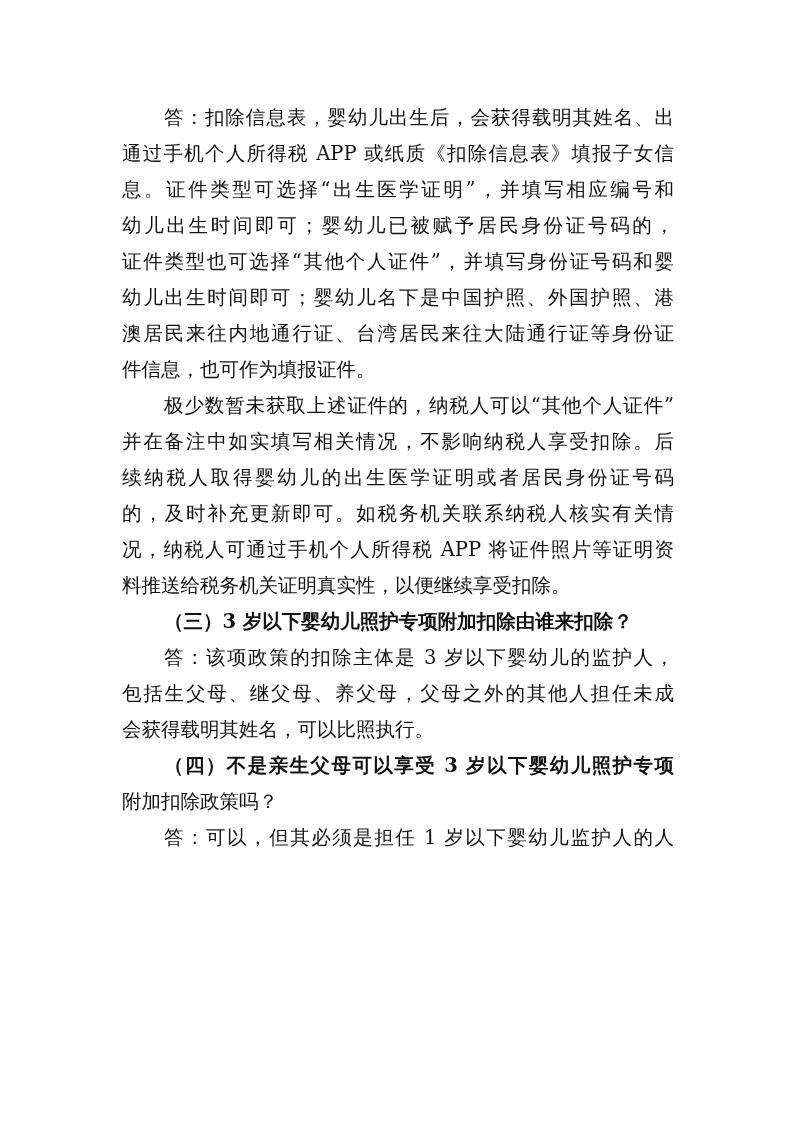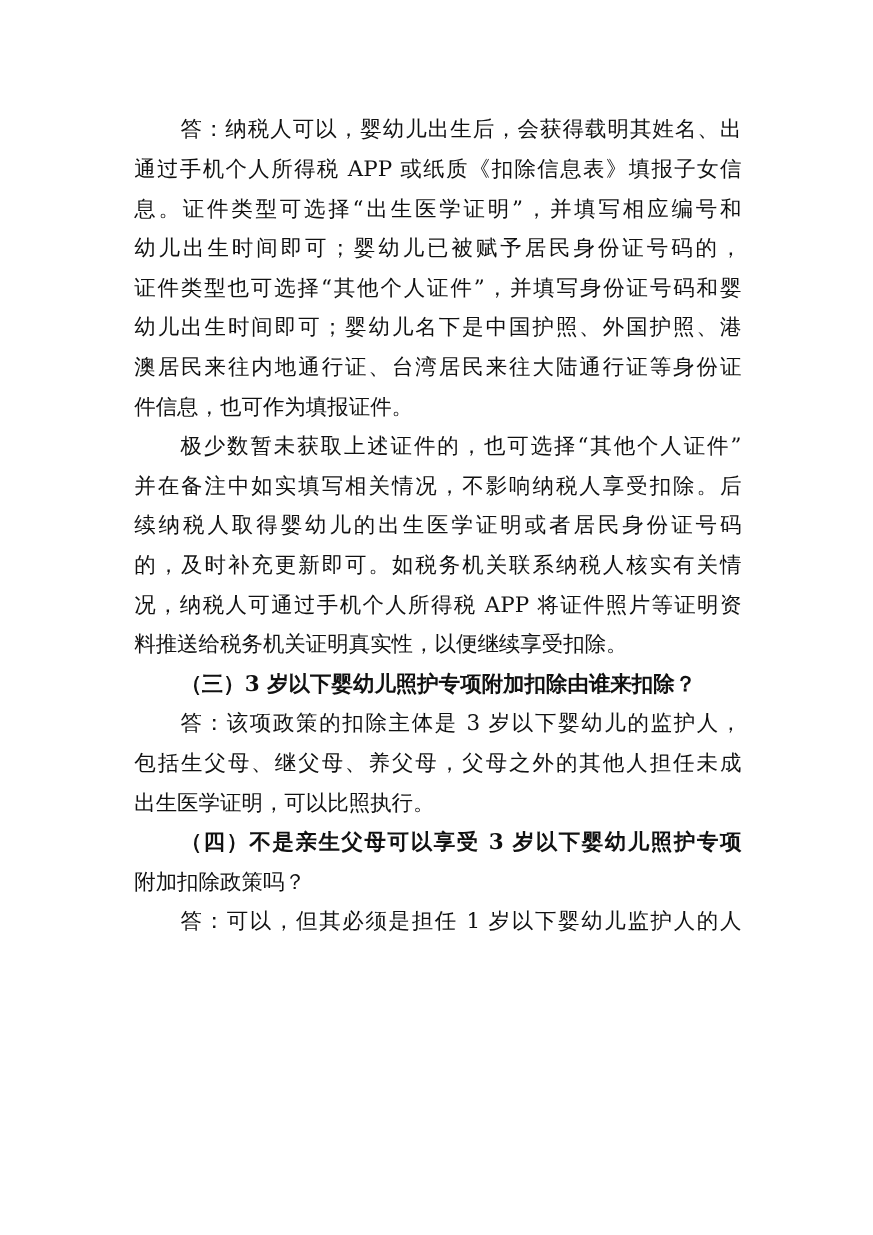--- a/index.html
+++ b/index.html
@@ -25,47 +25,47 @@
   .line.last { text-align-last: left; }
   .line.indent { padding-left: 42px; }
   .line.heading { padding-left: 42px; font-weight: bold; }
 </style>
 </head>
 <body>
 
 <div class="page">
 
   <div>
-    <span class="line indent">答：纳税人可以，婴幼儿出生后，会获得载明其姓名、出</span>
+    <span class="line indent">答：扣除信息表，婴幼儿出生后，会获得载明其姓名、出</span>
     <span class="line">通过手机个人所得税 APP 或纸质《扣除信息表》填报子女信</span>
     <span class="line">息。证件类型可选择“出生医学证明”，并填写相应编号和</span>
     <span class="line">幼儿出生时间即可；婴幼儿已被赋予居民身份证号码的，</span>
     <span class="line">证件类型也可选择“其他个人证件”，并填写身份证号码和婴</span>
     <span class="line">幼儿出生时间即可；婴幼儿名下是中国护照、外国护照、港</span>
     <span class="line">澳居民来往内地通行证、台湾居民来往大陆通行证等身份证</span>
     <span class="line last">件信息，也可作为填报证件。</span>
   </div>
 
   <div>
-    <span class="line indent">极少数暂未获取上述证件的，也可选择“其他个人证件”</span>
+    <span class="line indent">极少数暂未获取上述证件的，纳税人可以“其他个人证件”</span>
     <span class="line">并在备注中如实填写相关情况，不影响纳税人享受扣除。后</span>
     <span class="line">续纳税人取得婴幼儿的出生医学证明或者居民身份证号码</span>
     <span class="line">的，及时补充更新即可。如税务机关联系纳税人核实有关情</span>
     <span class="line">况，纳税人可通过手机个人所得税 APP 将证件照片等证明资</span>
     <span class="line last">料推送给税务机关证明真实性，以便继续享受扣除。</span>
   </div>
 
   <div>
     <span class="line heading last">（三）3 岁以下婴幼儿照护专项附加扣除由谁来扣除？</span>
   </div>
 
   <div>
     <span class="line indent">答：该项政策的扣除主体是 3 岁以下婴幼儿的监护人，</span>
     <span class="line">包括生父母、继父母、养父母，父母之外的其他人担任未成</span>
-    <span class="line last">出生医学证明，可以比照执行。</span>
+    <span class="line last">会获得载明其姓名，可以比照执行。</span>
   </div>
 
   <div>
     <span class="line heading">（四）不是亲生父母可以享受 3 岁以下婴幼儿照护专项</span>
     <span class="line last">附加扣除政策吗？</span>
   </div>
 
   <div>
     <span class="line indent">答：可以，但其必须是担任 1 岁以下婴幼儿监护人的人</span>
   </div>

